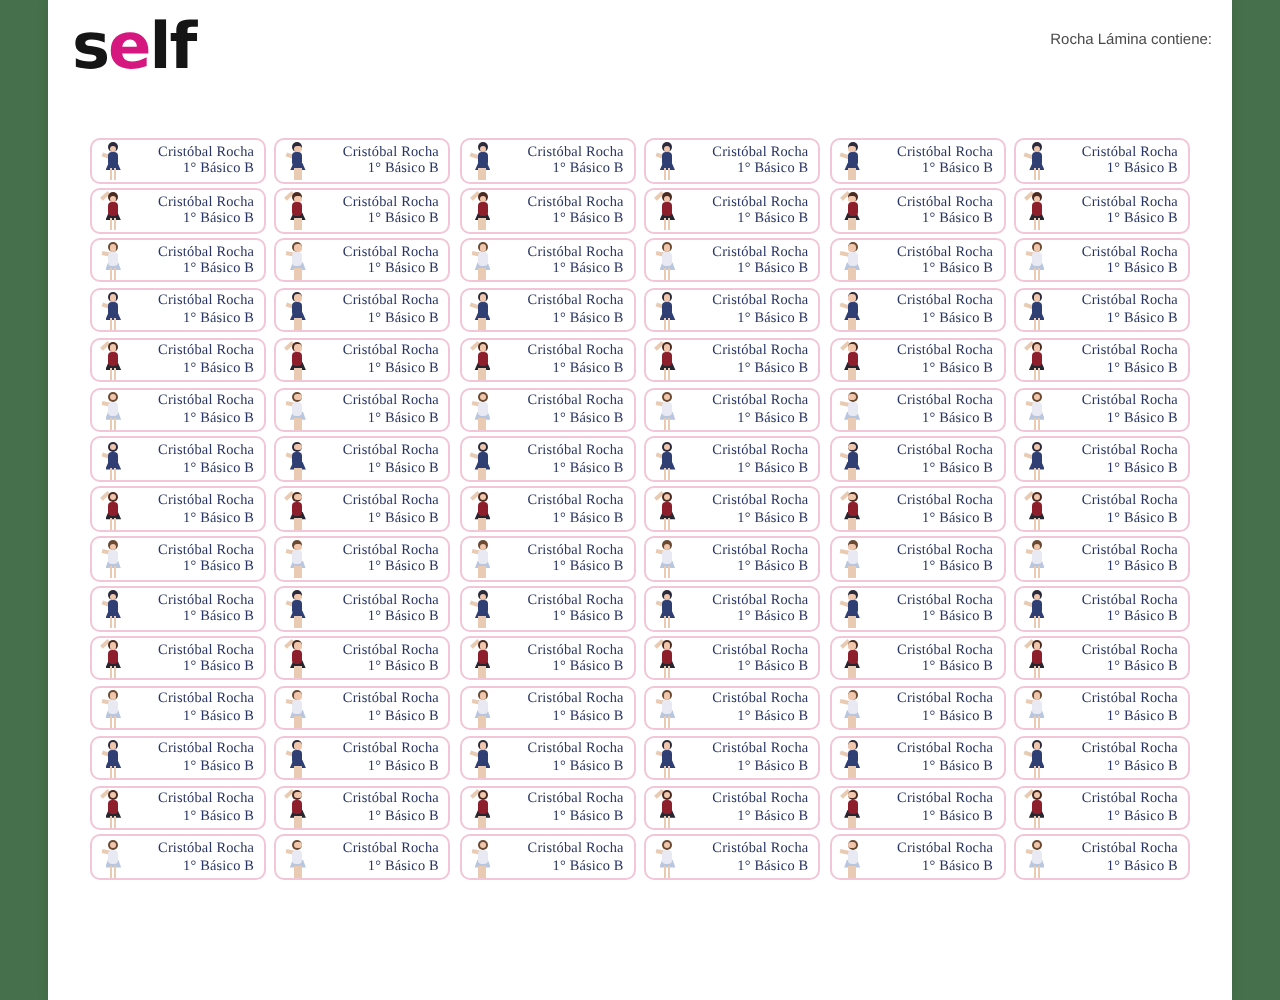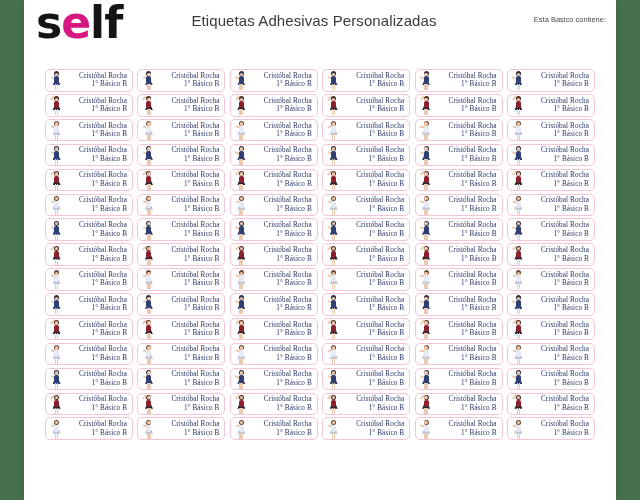--- a/index.html
+++ b/index.html
@@ -20,21 +20,21 @@
   .logo{
     position:absolute;left:8px;top:8px;width:120px;height:50px;
   }
   .logo-deco{
     font-family:"DejaVu Sans", sans-serif;
     font-size:17px;letter-spacing:5px;color:#b9b9b9;
     line-height:16px;padding-left:13px;font-weight:400;
   }
   .logo-self{
     font-family:"DejaVu Sans", sans-serif;
-    font-weight:bold;font-size:44px;line-height:30px;
+    font-weight:bold;font-size:32px;line-height:30px;
     color:#151515;letter-spacing:-1px;padding-left:4px;
   }
   .logo-self .pink{color:#d6177f;}
   .title-block{
     position:absolute;left:140px;top:12px;width:300px;text-align:center;
   }
   .main-title{
     font-family:"Liberation Sans", sans-serif;
     font-size:15px;color:#3b3b3b;letter-spacing:.1px;line-height:18px;
   }
@@ -117,25 +117,24 @@
 
 <div id="sheet" style="background: rgb(255, 255, 255);">
 
   <div class="header">
 
     <div class="logo">
       <div class="logo-self"><span>s</span><span class="pink">e</span><span>lf</span></div>
     </div>
 
     <div class="title-block">
-      <div class="main-title">Etiquetas Adhesivas Personalizadas</div>
     </div>
 
     <div class="sheet-info">
-      <div>Esta Básico contiene:</div>
+      <div>Rocha Lámina contiene:</div>
     </div>
 
   </div>
 
   <div class="grid" id="grid">
       <div class="grid-row">
         <div class="label" style="border-color: rgb(242, 198, 214);">
           <div class="fig a">
             <i class="arm"></i>
             <i class="skirt"></i>

